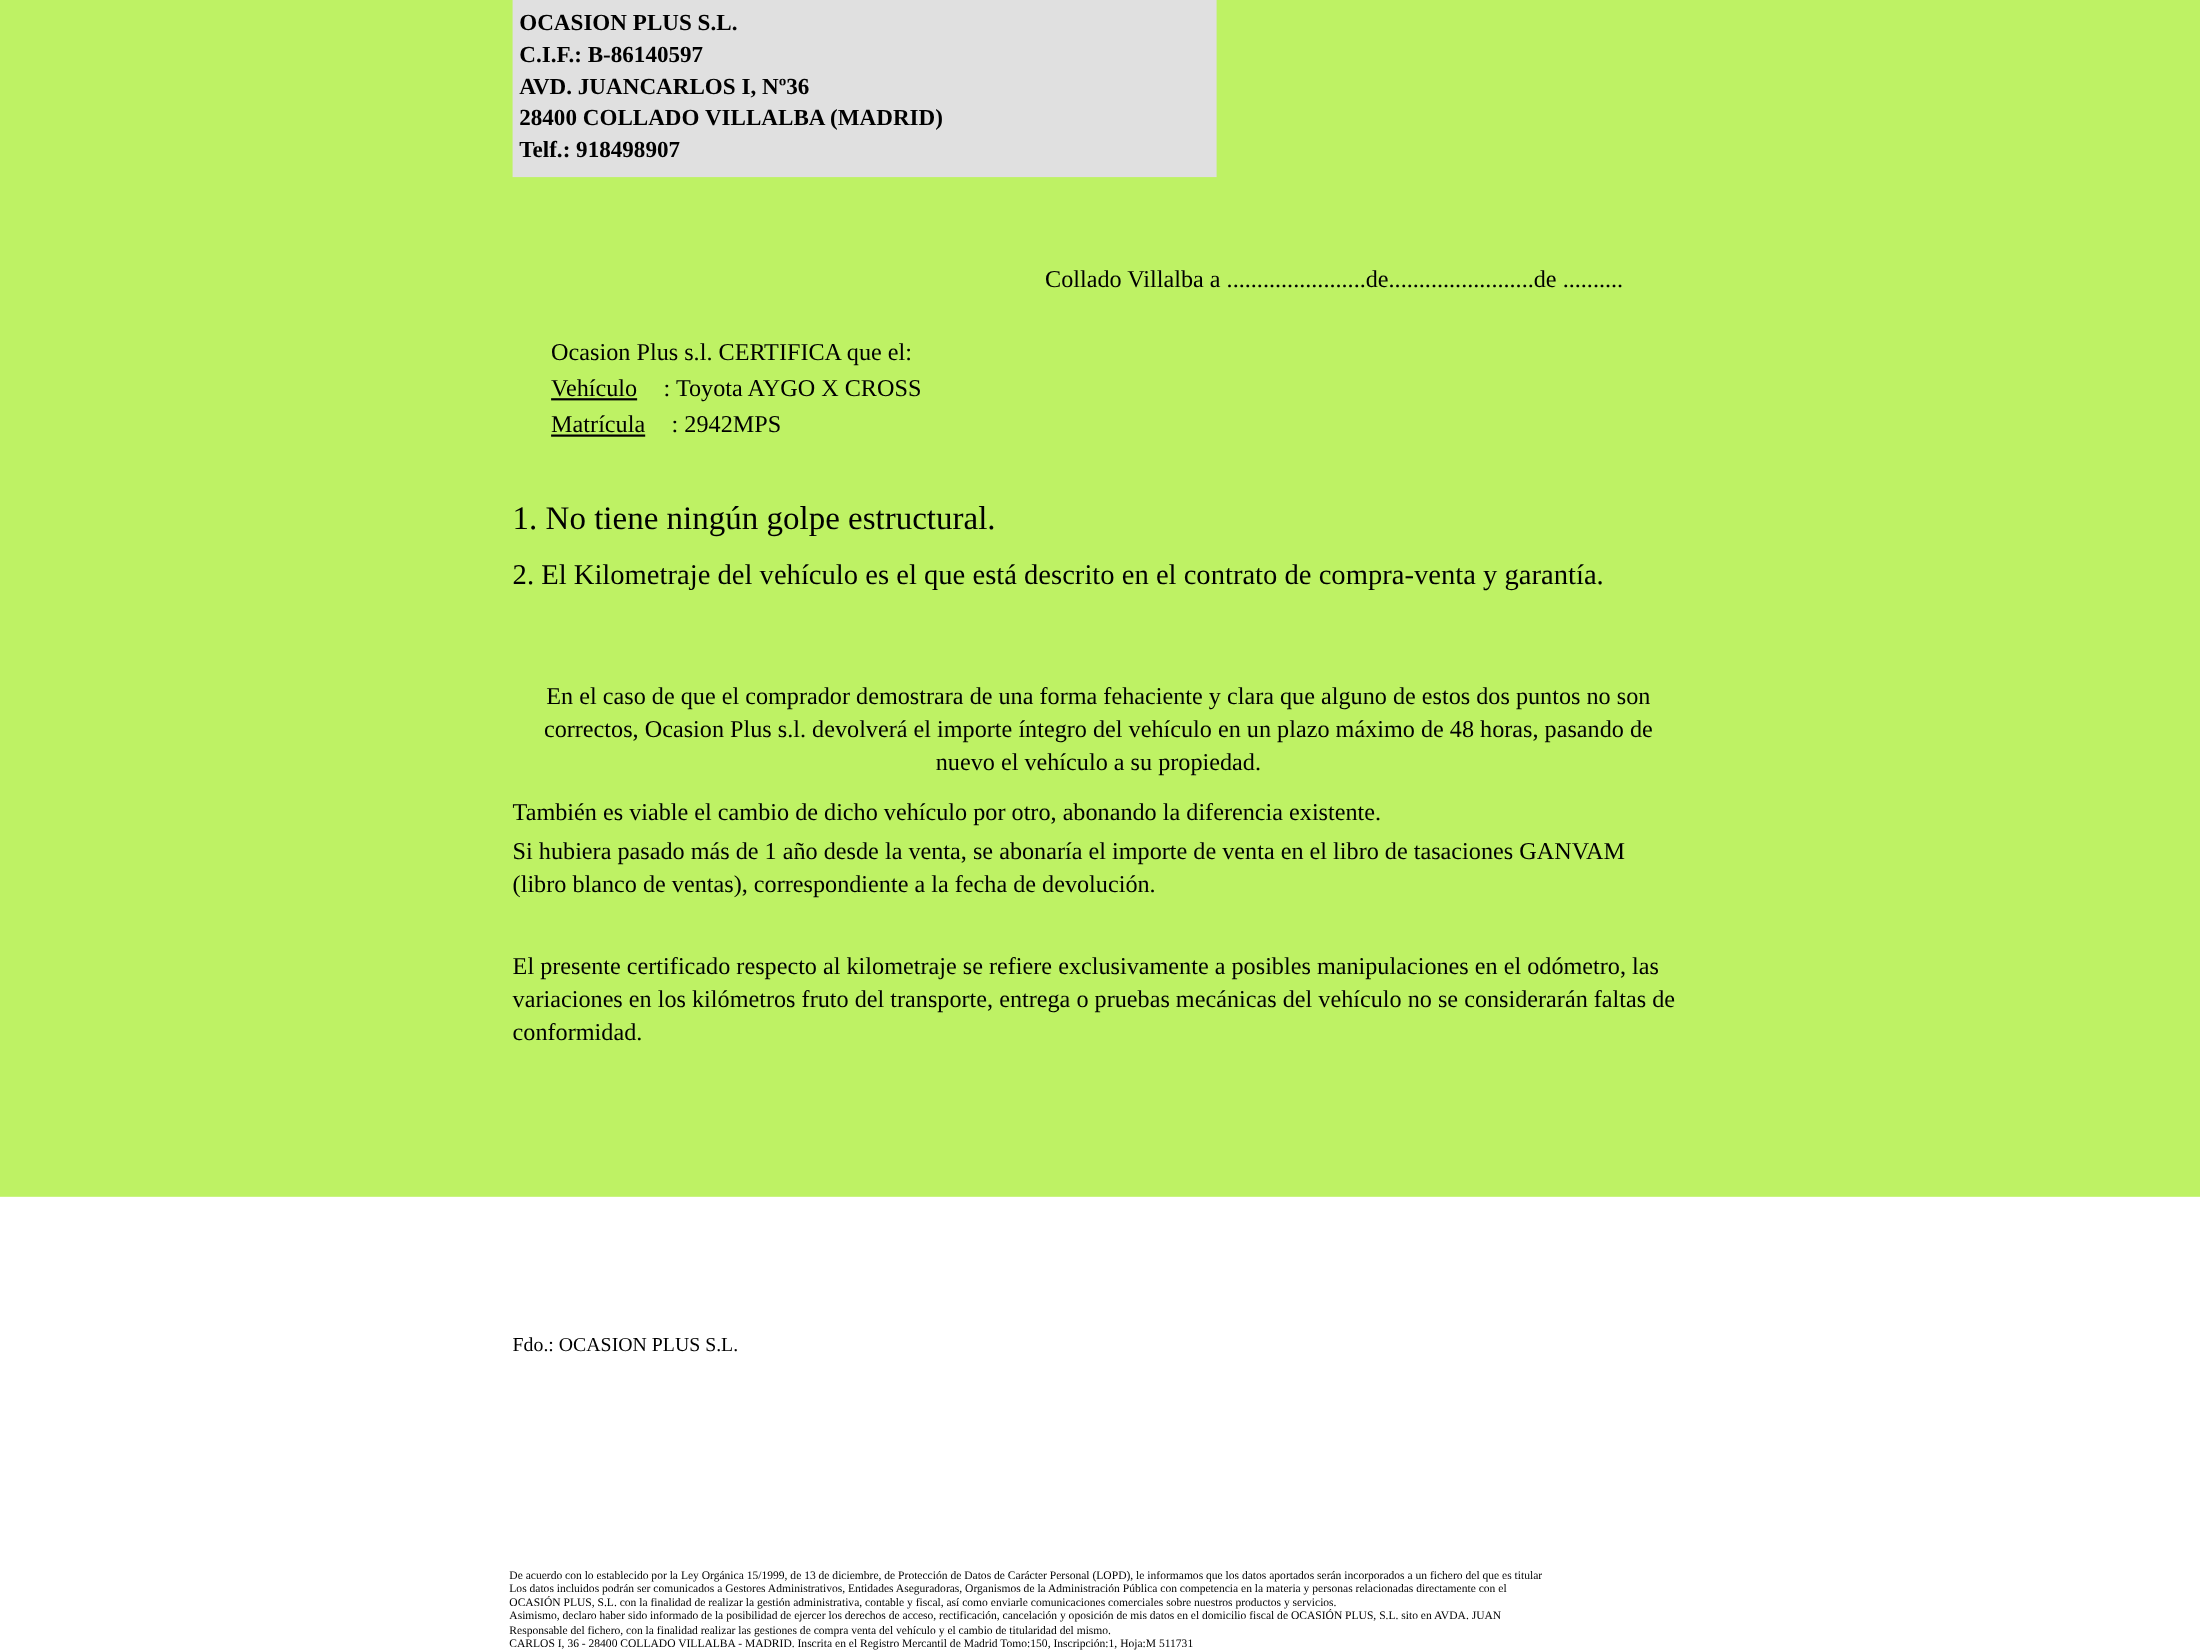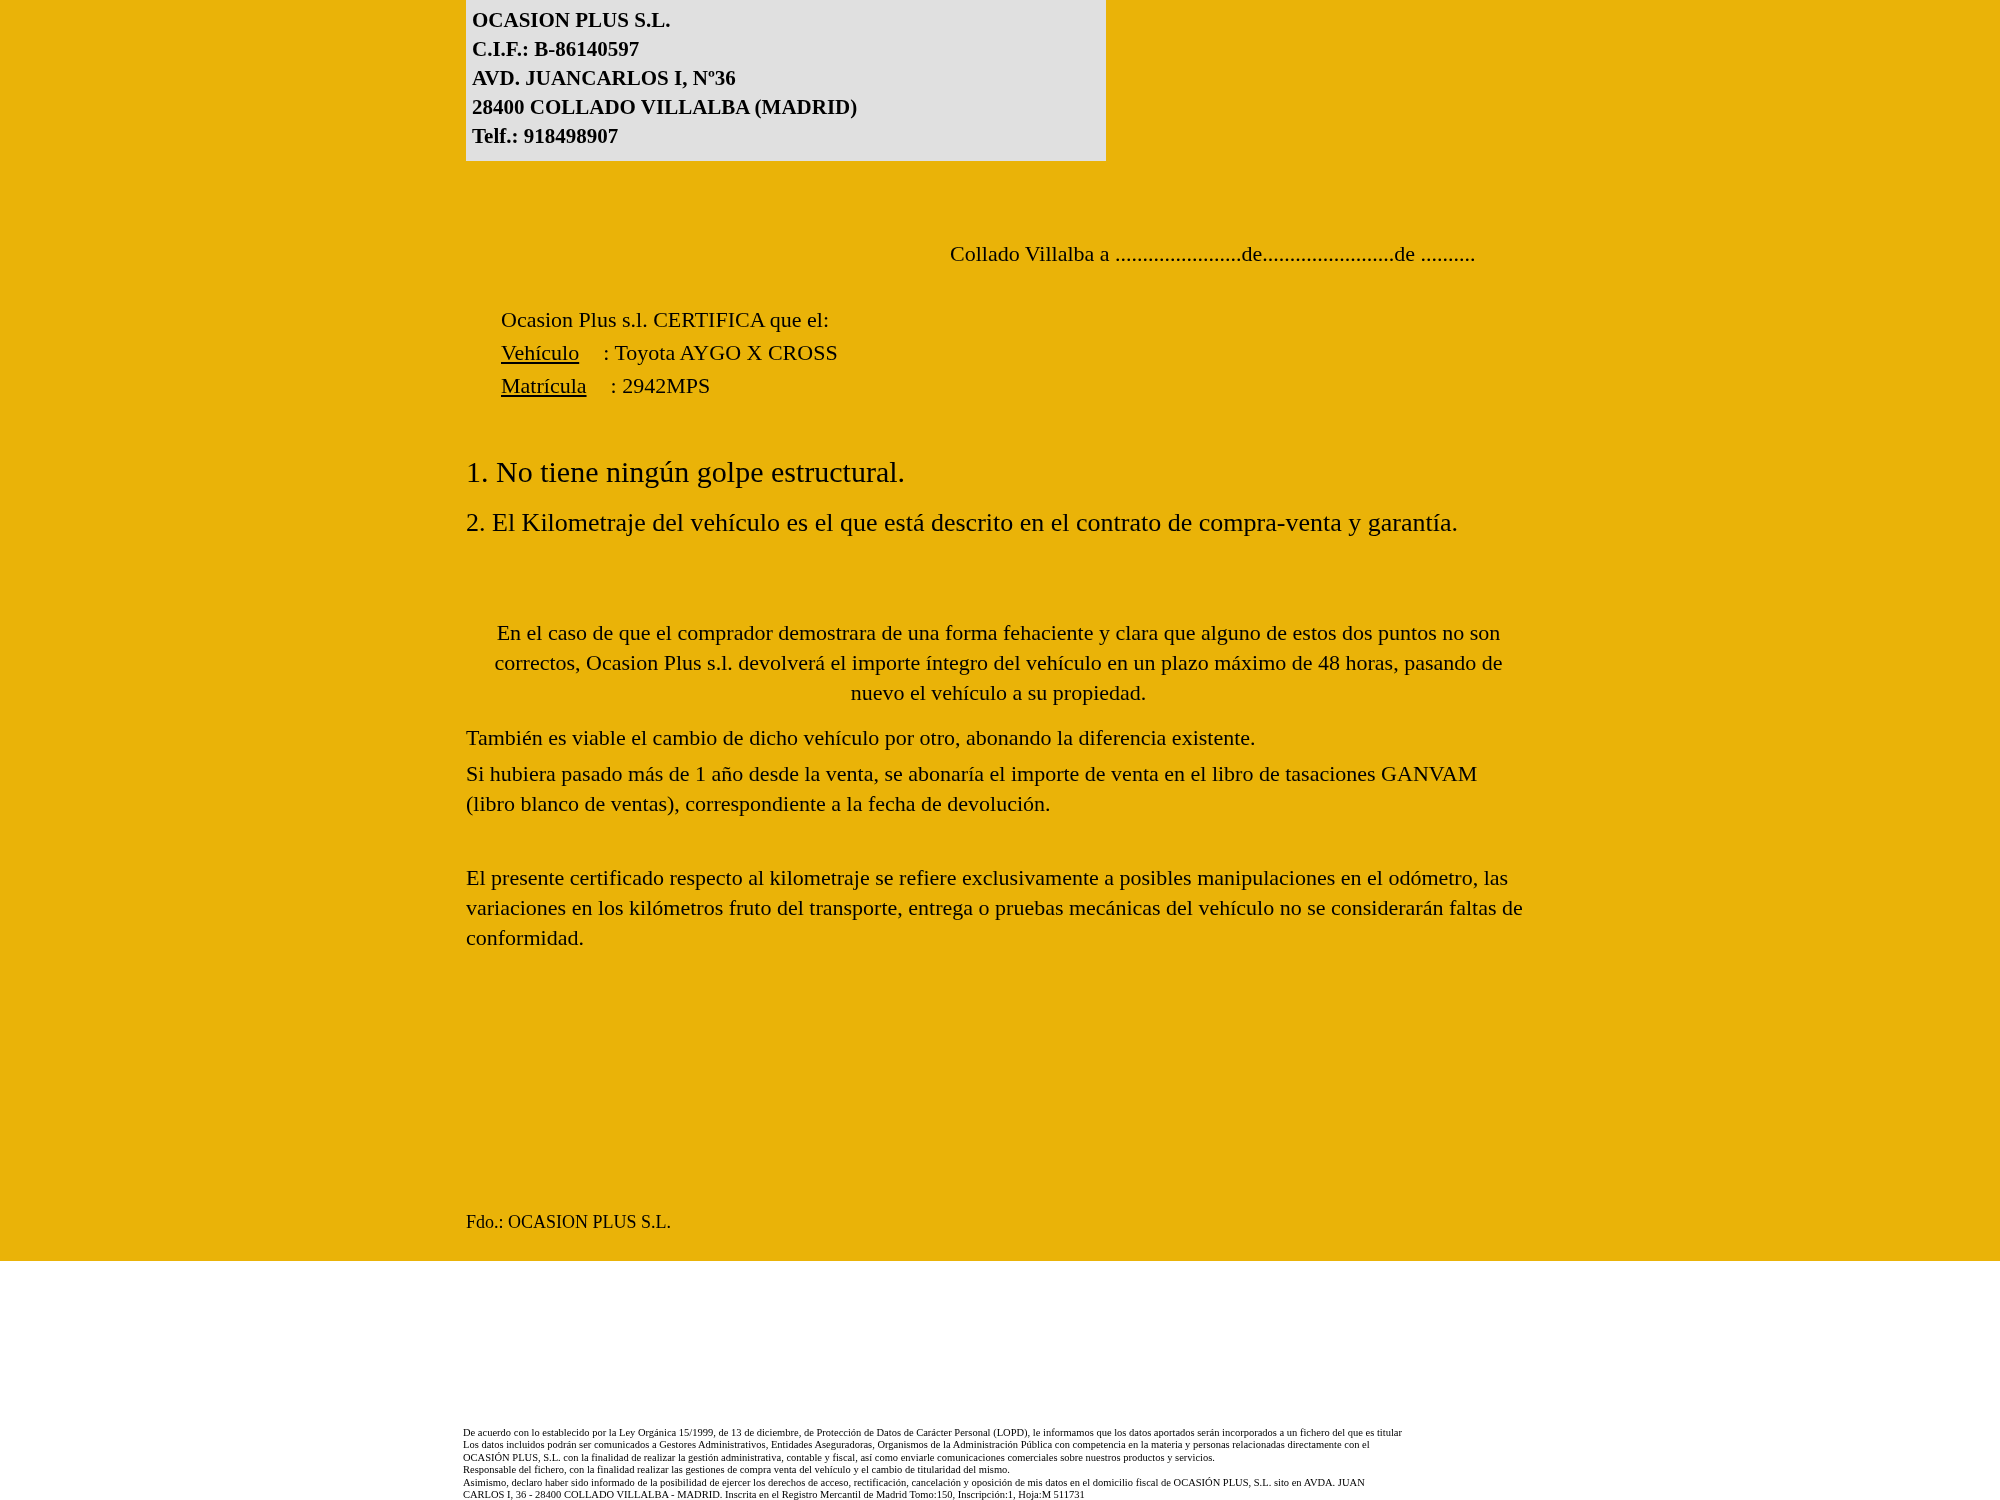--- a/index.html
+++ b/index.html
@@ -14,22 +14,22 @@
     color: #000000;
     position: relative;
     overflow: hidden;
   }
 
   .page {
     position: absolute;
     left: 0;
     top: 0;
     width: 2000px;
-    height: 1261px;
-    background: #eab308;
+    height: 1088px;
+    background: #bef264;
   }
 
   
   .letterhead {
     position: absolute;
     left: 466px;
     top: 0px;
     width: 640px;
     padding: 6px 0 10px 0;
     background: #e0e0e0;
@@ -163,18 +163,18 @@
   <div class="para para-2">También es viable el cambio de dicho vehículo por otro, abonando la diferencia existente.</div>
   <div class="para para-3">Si hubiera pasado más de 1 año desde la venta, se abonaría el importe de venta en el libro de tasaciones GANVAM (libro blanco de ventas), correspondiente a la fecha de devolución.</div>
   <div class="para para-4">El presente certificado respecto al kilometraje se refiere exclusivamente a posibles manipulaciones en el odómetro, las variaciones en los kilómetros fruto del transporte, entrega o pruebas mecánicas del vehículo no se considerarán faltas de conformidad.</div>
 
   <div class="signature">Fdo.: OCASION PLUS S.L.</div>
 
   <div class="legal">
     <p>De acuerdo con lo establecido por la Ley Orgánica 15/1999, de 13 de diciembre, de Protección de Datos de Carácter Personal (LOPD), le informamos que los datos aportados serán incorporados a un fichero del que es titular</p>
     <p>Los datos incluidos podrán ser comunicados a Gestores Administrativos, Entidades Aseguradoras, Organismos de la Administración Pública con competencia en la materia y personas relacionadas directamente con el</p>
     <p>OCASIÓN PLUS, S.L. con la finalidad de realizar la gestión administrativa, contable y fiscal, así como enviarle comunicaciones comerciales sobre nuestros productos y servicios.</p>
+    <p>Asimismo, declaro haber sido informado de la posibilidad de ejercer los derechos de acceso, rectificación, cancelación y oposición de mis datos en el domicilio fiscal de OCASIÓN PLUS, S.L. sito en AVDA. JUAN</p>
     <p>Responsable del fichero, con la finalidad realizar las gestiones de compra venta del vehículo y el cambio de titularidad del mismo.</p>
-    <p>Asimismo, declaro haber sido informado de la posibilidad de ejercer los derechos de acceso, rectificación, cancelación y oposición de mis datos en el domicilio fiscal de OCASIÓN PLUS, S.L. sito en AVDA. JUAN</p>
     <p>CARLOS I, 36 - 28400 COLLADO VILLALBA - MADRID. Inscrita en el Registro Mercantil de Madrid Tomo:150, Inscripción:1, Hoja:M 511731</p>
   </div>
 
 </div>
 
 </body></html>

